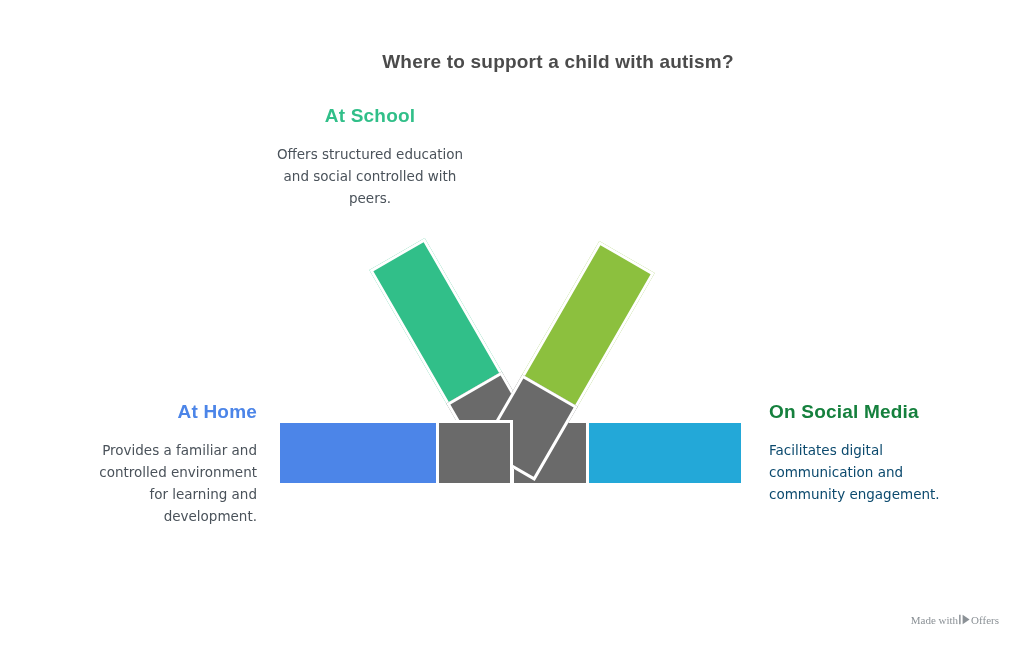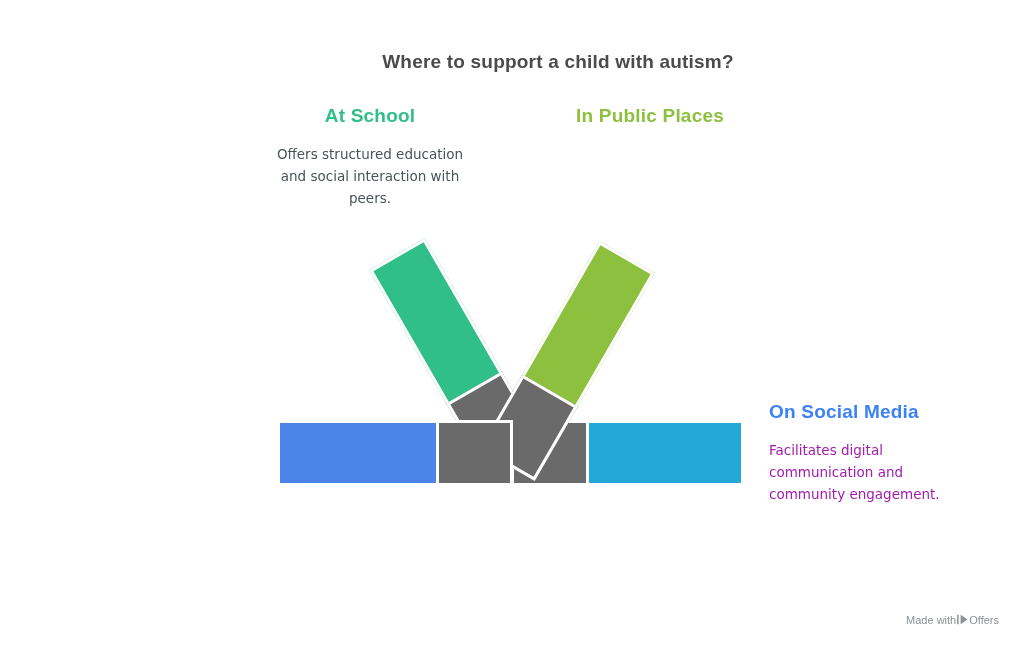--- a/index.html
+++ b/index.html
@@ -74,50 +74,54 @@
   .match-public .body { height: 157px; }
   .match-public .head { height: 86px; margin-top: -3px; }
 
   
   .watermark {
     position: absolute;
     top: 613px;
     right: 25px;
     display: flex;
     align-items: center;
-    font-family: Liberation Sans, sans-serif;
+    font-family: Liberation Serif, serif;
     font-size: 11px;
     font-weight: 400;
   }
   .watermark svg { display: block; }
 </style>
 </head>
 <body>
 
 <div class="canvas">
 
   <h1 class="title" style="color: rgb(75, 75, 75);">Where to support a child with autism?</h1>
 
   <section class="sec sec-school">
     <h2 style="color: rgb(49, 191, 137);">At School</h2>
     <p style="color: rgb(74, 82, 90);">Offers structured education
-and social interaction with
+and social controlled with
 peers.</p>
   </section>
 
   <section class="sec sec-public">
-    <h2 style="color: rgb(140, 192, 62);">In Public Places</h2>
   </section>
 
   <section class="sec sec-home">
+    <h2 style="color: rgb(76, 133, 232);">At Home</h2>
+    <p style="color: rgb(74, 82, 90);">Provides a familiar and
+controlled environment
+for learning and
+development.</p>
   </section>
 
   <section class="sec sec-social">
-    <h2 style="color: #3b82f6;">On Social Media</h2>
-    <p style="color: #a21caf;">Facilitates digital
+    <h2 style="color: #15803d;">On Social Media</h2>
+    <p style="color: #0c4a6e;">Facilitates digital
 communication and
 community engagement.</p>
   </section>
 
   <div class="graphic">
 
     <div class="match match-social">
       <div class="seg head" style="background-color: rgb(106, 106, 106);"></div>
       <div class="seg body" style="background-color: rgb(35, 168, 216);"></div>
     </div>

